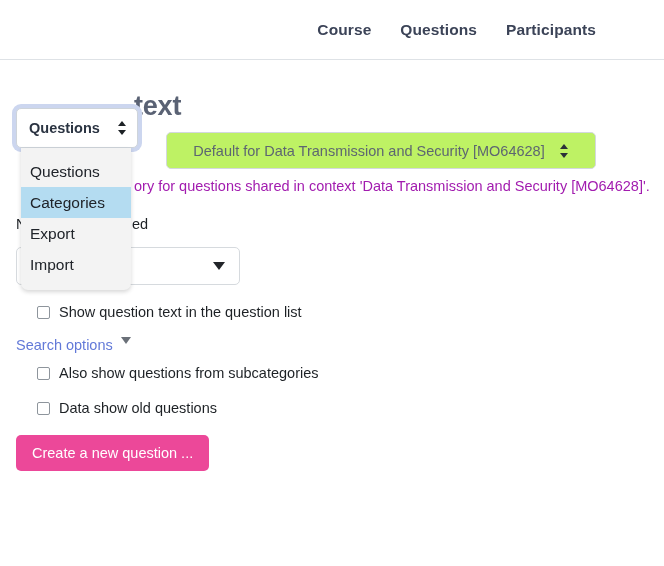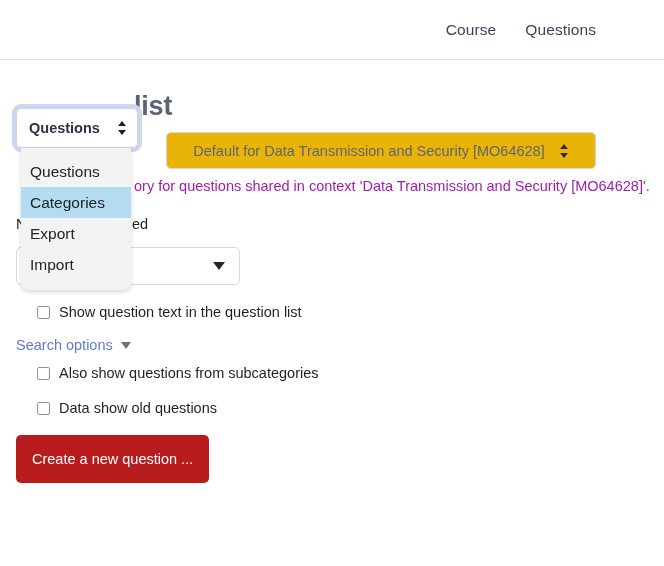--- a/index.html
+++ b/index.html
@@ -28,21 +28,21 @@
     background: #ffffff;
   }
   .nav-tabs {
     display: flex;
     align-items: center;
     gap: 29px;
     padding-right: 52px;
   }
   .nav-tab {
     font-size: 15.5px;
-    font-weight: normal;
+    font-weight: bold;
     color: #3b4357;
     letter-spacing: 0.1px;
     white-space: nowrap;
     cursor: pointer;
   }
 
   
   .page {
     position: relative;
     padding: 0 16px;
@@ -122,21 +122,21 @@
   .category-row {
     padding-left: 150px;
     margin-top: 6px;
   }
   .category-select {
     width: 430px;
     height: 37px;
     box-sizing: border-box;
     border: 1px solid #d3d8de;
     border-radius: 5px;
-    background: #eab308;
+    background: #bef264;
     display: flex;
     align-items: center;
     justify-content: center;
     gap: 8px;
     padding: 0 10px;
     cursor: pointer;
   }
   .category-select-label {
     font-size: 14.5px;
     color: #5d6671;
@@ -201,60 +201,60 @@
     cursor: pointer;
   }
   .check-label {
     font-size: 14.5px;
     color: #1d2125;
     cursor: pointer;
   }
 
   .search-options {
     display: flex;
-    align-items: center;
     gap: 8px;
     margin-top: 17px;
   }
   .search-options-link {
     font-size: 14.5px;
     color: #6279d8;
     cursor: pointer;
   }
   .caret-down-sm {
     width: 0; height: 0;
     border-left: 5px solid transparent;
     border-right: 5px solid transparent;
     border-top: 7px solid #6a7078;
   }
 
   .create-btn {
     margin-top: 19px;
-    height: 48px;
+    height: 36px;
     box-sizing: border-box;
     display: inline-flex;
     align-items: center;
     padding: 0 16px;
-    background: #b91c1c;
+    background: #ec4899;
     border: none;
     border-radius: 5px;
     color: #ffffff;
     font-size: 14.5px;
     font-family: "Liberation Sans", sans-serif;
     cursor: pointer;
     white-space: nowrap;
   }
 </style>
 </head>
 <body>
 
 <div class="site-header">
   <div class="nav-tabs">
     <span class="nav-tab">Course</span>
     <span class="nav-tab">Questions</span>
+    <span class="nav-tab">Participants</span>
   </div>
 </div>
 
 <div class="page">
 
   <div class="jump-select-wrap">
     <div class="jump-select">
       <span class="jump-select-label">Questions</span>
       <span class="updown-icon">
         <svg width="10" height="16" viewBox="0 0 10 16">
@@ -267,21 +267,21 @@
     <div class="jump-menu">
       <div class="jump-menu-item">Questions</div>
       <div class="jump-menu-item is-active">Categories</div>
       <div class="jump-menu-item">Export</div>
       <div class="jump-menu-item">Import</div>
     </div>
   </div>
 
   <div class="content">
 
-    <h1 class="page-title">list</h1>
+    <h1 class="page-title">text</h1>
 
     <div class="category-row">
       <div class="category-select">
         <span class="category-select-label">Default for Data Transmission and Security [MO64628]</span>
         <span class="updown-icon">
           <svg width="10" height="16" viewBox="0 0 10 16">
             <path d="M5 1 L9 6 L1 6 Z" fill="#2b3038"></path>
             <path d="M5 15 L9 10 L1 10 Z" fill="#2b3038"></path>
           </svg>
         </span>

